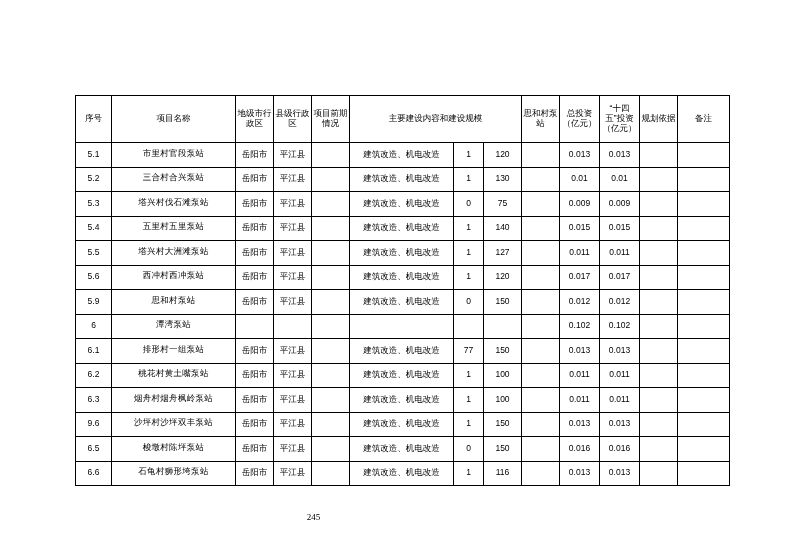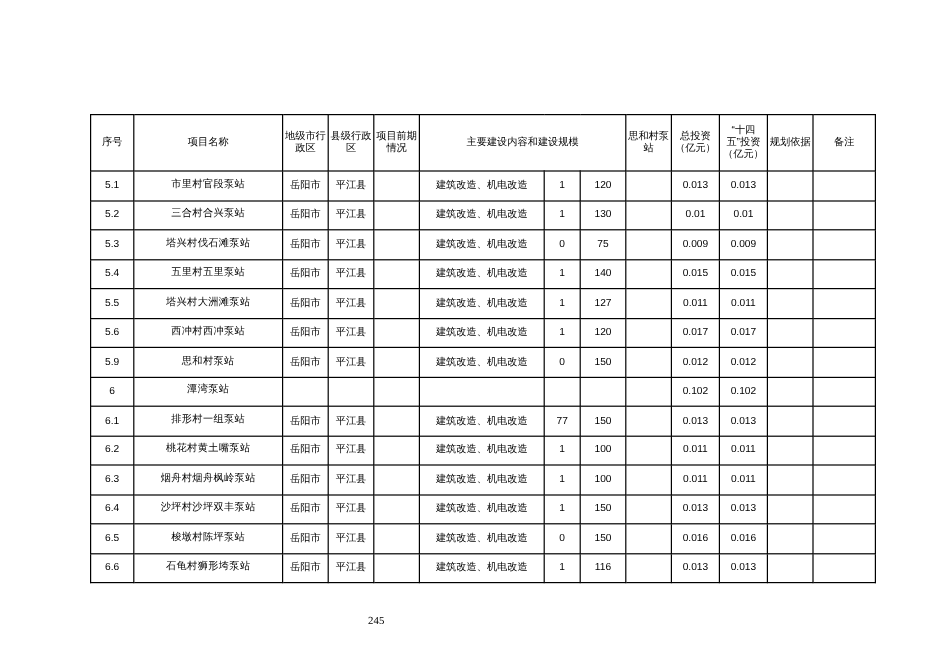--- a/index.html
+++ b/index.html
@@ -284,21 +284,21 @@
             <td>建筑改造、机电改造</td>
             <td>1</td>
             <td>100</td>
             <td></td>
             <td>0.011</td>
             <td>0.011</td>
             <td></td>
             <td></td>
           </tr>
           <tr>
-            <td>6.4</td>
+            <td>9.6</td>
             <td class="name-cell">沙坪村沙坪双丰泵站</td>
             <td>岳阳市</td>
             <td>平江县</td>
             <td></td>
             <td>建筑改造、机电改造</td>
             <td>1</td>
             <td>150</td>
             <td></td>
             <td>0.013</td>
             <td>0.013</td>

